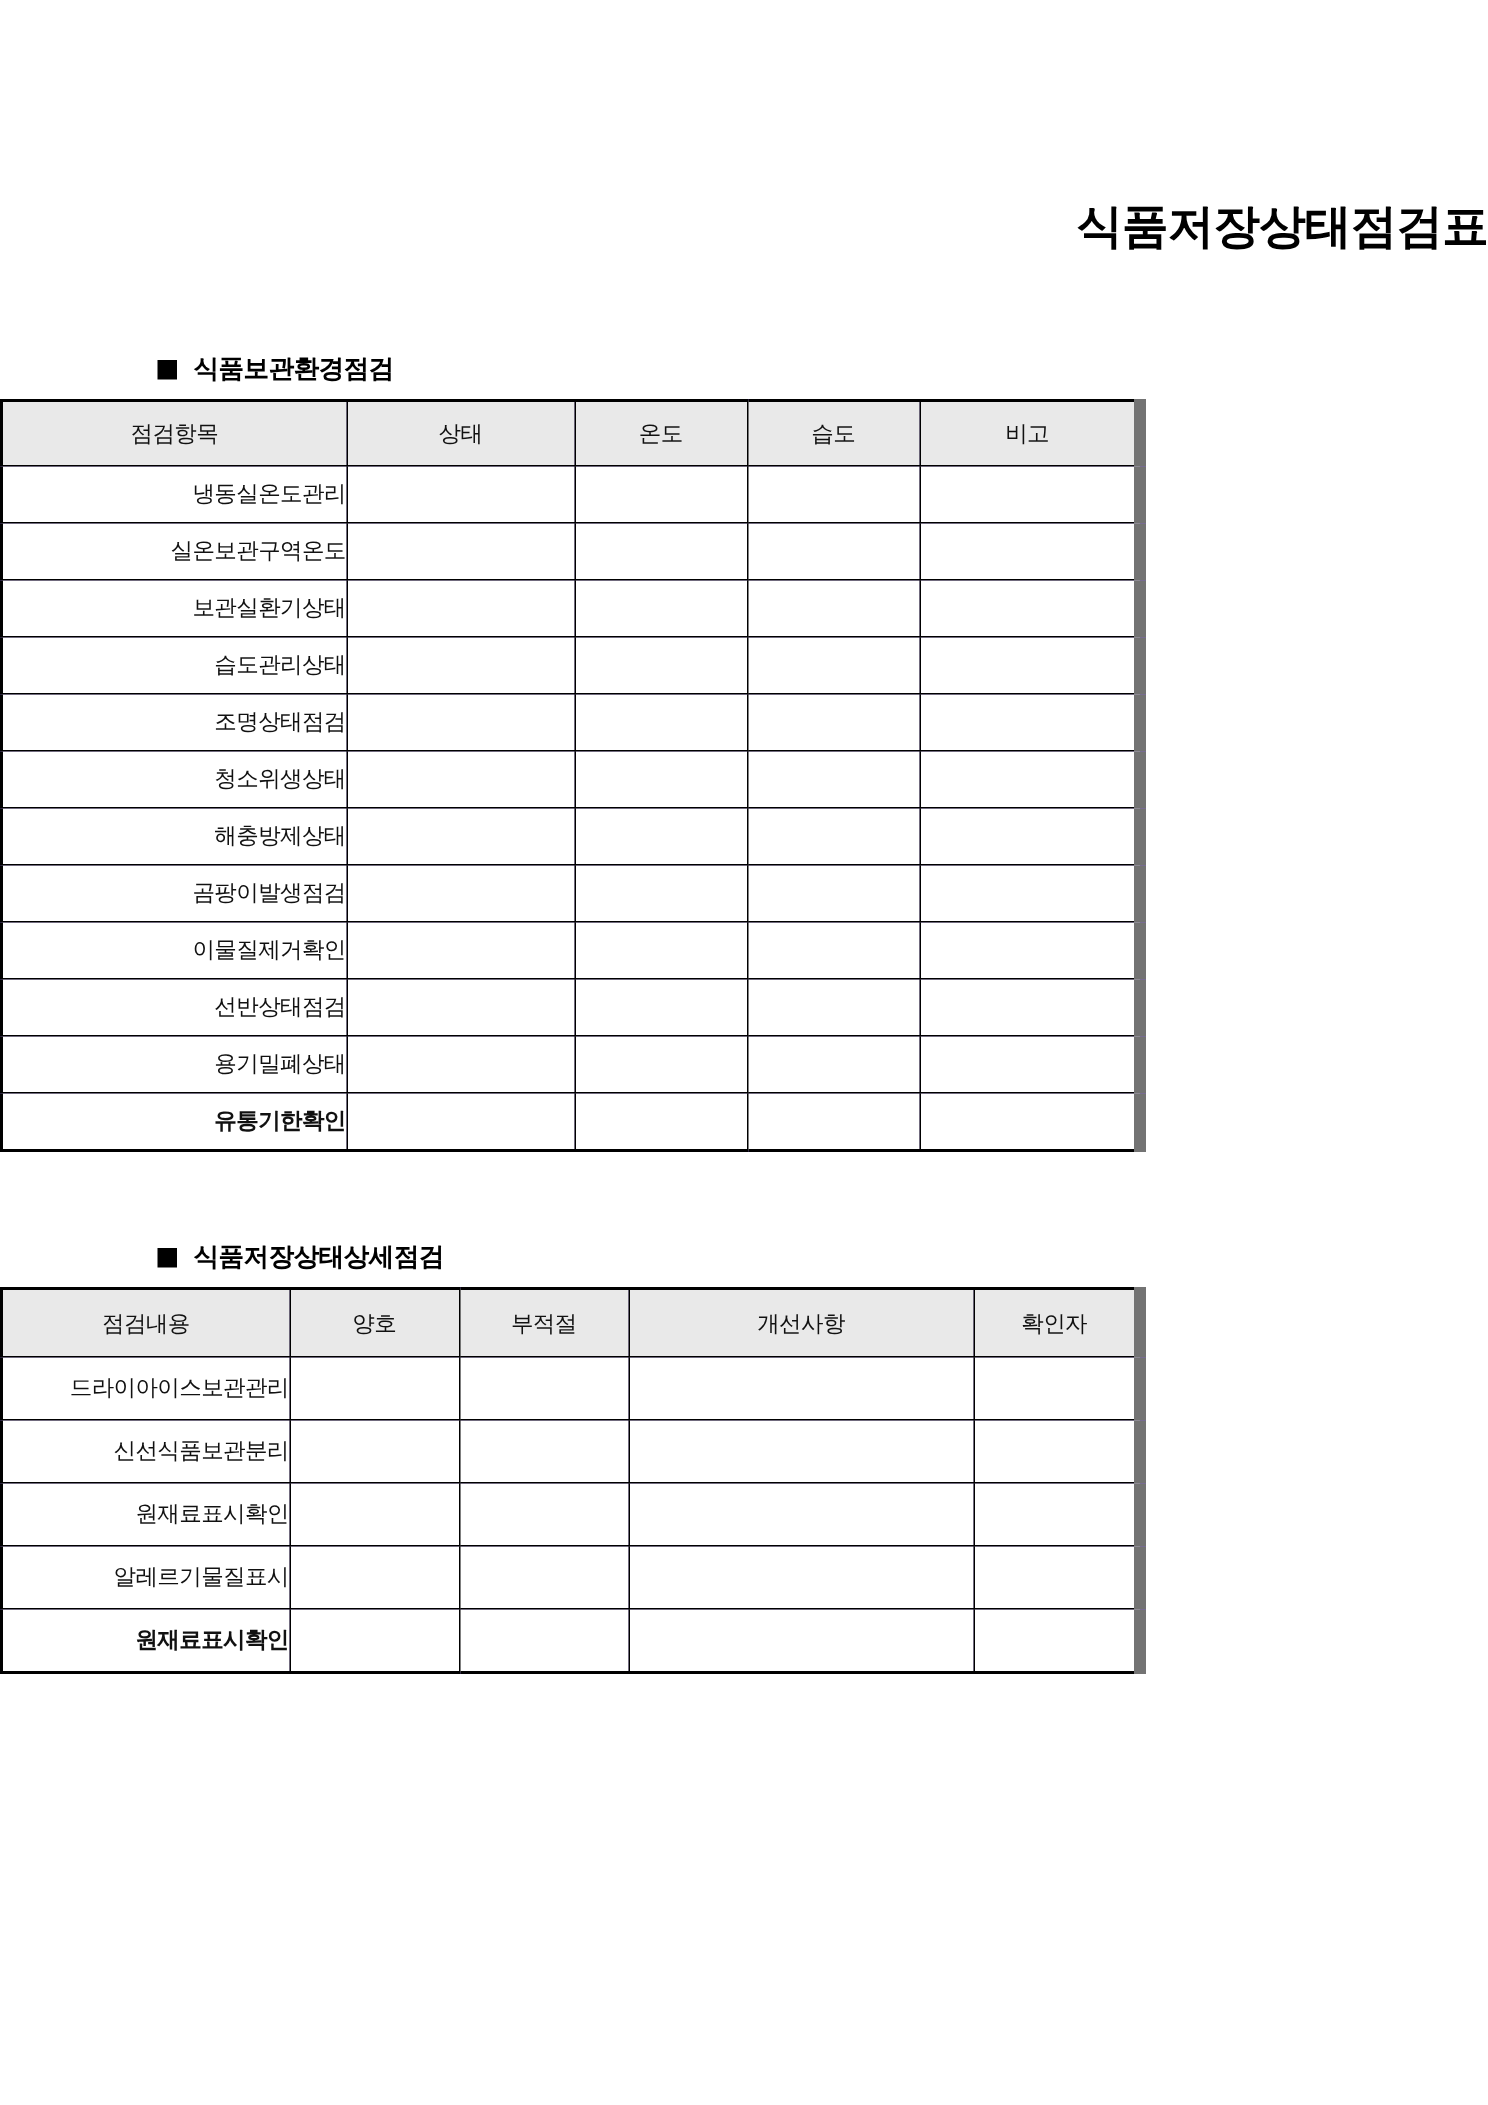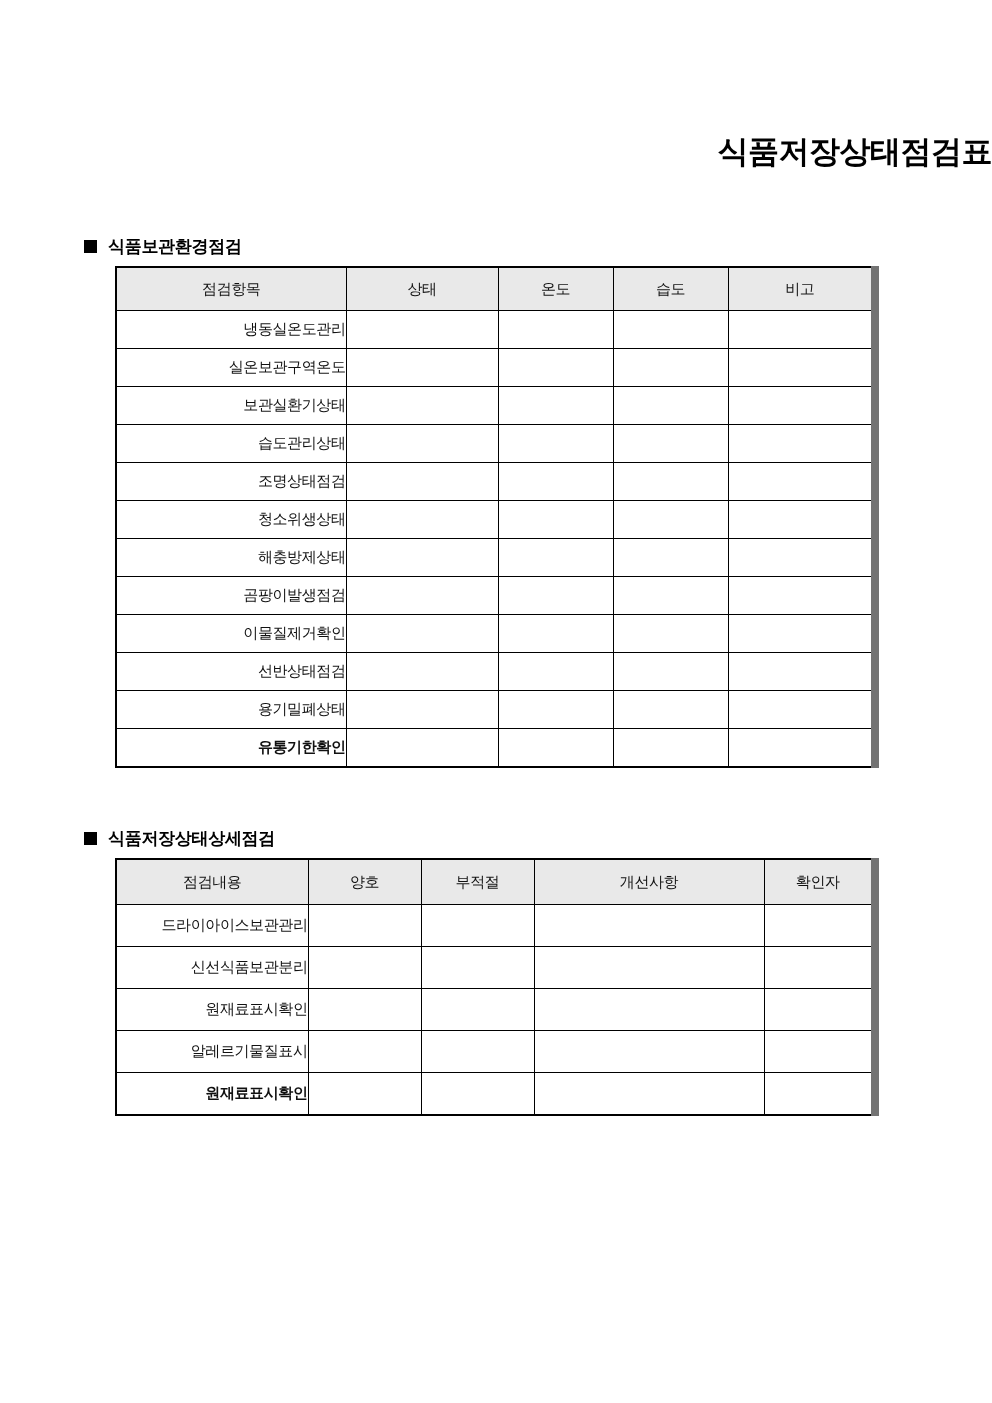--- a/index.html
+++ b/index.html
@@ -32,38 +32,37 @@
     line-height: 1.2;
   }
   .section {
     position: relative;
   }
   .section-1 { margin-top: 68px; }
   .section-2 { margin-top: 62px; }
   .section-header {
     display: flex;
     align-items: center;
-    padding-left: 84px;
+    padding-left: 105px;
     margin-bottom: 11px;
     font-size: 17px;
     font-weight: bold;
     letter-spacing: -0.3px;
   }
   .bullet-square {
     display: inline-block;
     width: 13px;
     height: 13px;
     background: #000000;
     margin-right: 11px;
     flex: 0 0 auto;
   }
   .section-title { line-height: 1; }
   table.sheet {
     border-collapse: collapse;
-    margin-left: 115px;
     table-layout: fixed;
     background: #8b5cf6;
   }
   table.sheet th,
   table.sheet td {
     border: 1px solid #000000;
     padding: 0;
     font-weight: normal;
     font-size: 15px;
     letter-spacing: -0.4px;

